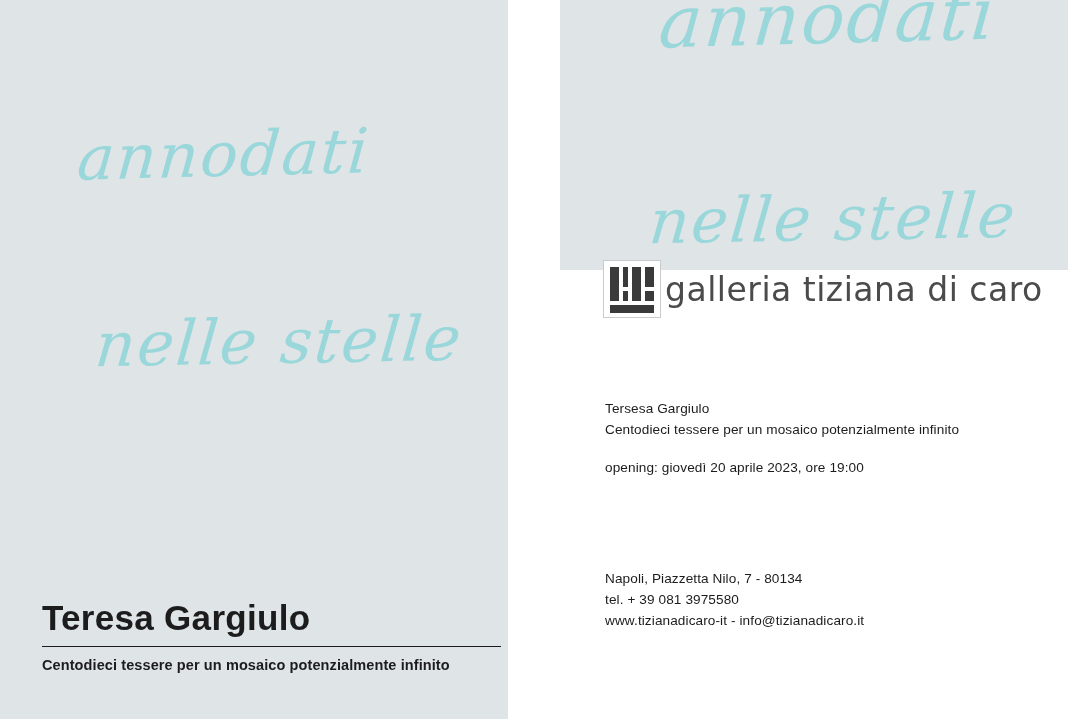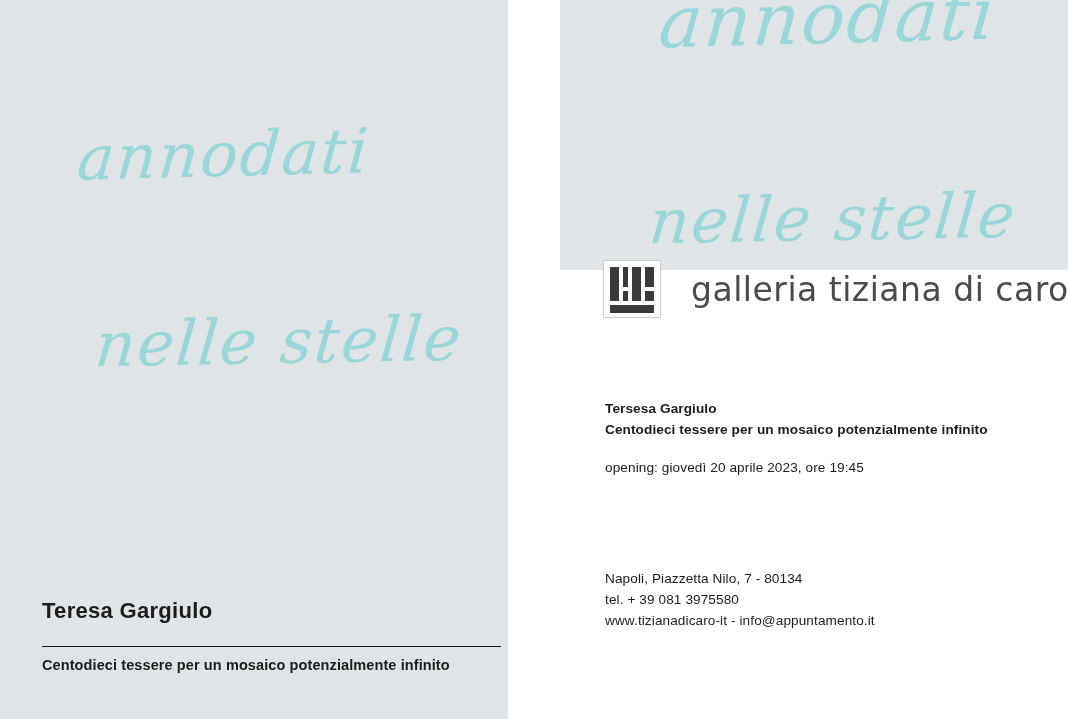--- a/index.html
+++ b/index.html
@@ -44,21 +44,21 @@
     position: absolute;
     left: 96px;
     top: 305px;
     font-size: 62px;
     transform: skewX(-6deg) rotate(-1deg);
   }
   .artist-name {
     position: absolute;
     left: 42px;
     top: 598px;
-    font-size: 22px;
+    font-size: 35px;
     font-weight: 700;
     color: #1c1c1c;
     letter-spacing: 0.3px;
   }
   .artist-rule {
     position: absolute;
     left: 42px;
     top: 646px;
     width: 459px;
     height: 1px;
@@ -121,42 +121,42 @@
     border: 1px solid #c9cccd;
     box-sizing: border-box;
     position: relative;
     flex: none;
   }
   .logo-mark .bar {
     position: absolute;
     background: #3a3a3a;
   }
   .gallery-name {
-    margin-left: 30px;
+    margin-left: 4px;
     font-size: 33px;
     color: #4b4b4b;
     font-weight: 400;
     letter-spacing: 0.5px;
     font-family: "DejaVu Sans", sans-serif;
     white-space: nowrap;
   }
 
   .info-block {
     position: absolute;
     left: 45px;
     top: 398px;
     width: 450px;
     color: #1c1c1c;
   }
   .info-line {
     font-size: 13.6px;
     line-height: 21px;
     letter-spacing: 0.1px;
   }
-  .info-line.bold { font-weight: 700; }
+  .info-line.bold { font-weight: 400; }
   .info-group { margin-bottom: 17px; }
   .contact-block {
     position: absolute;
     left: 45px;
     top: 568px;
     width: 450px;
     color: #1c1c1c;
   }
 </style>
 </head>
@@ -189,22 +189,22 @@
     </div>
     <div class="gallery-name">galleria tiziana di caro</div>
   </div>
 
   <div class="info-block">
     <div class="info-group">
       <div class="info-line bold">Tersesa Gargiulo</div>
       <div class="info-line bold">Centodieci tessere per un mosaico potenzialmente infinito</div>
     </div>
     <div class="info-group">
-      <div class="info-line">opening: giovedì 20 aprile 2023, ore 19:45</div>
+      <div class="info-line">opening: giovedì 20 aprile 2023, ore 19:00</div>
     </div>
   </div>
 
   <div class="contact-block">
     <div class="info-line">Napoli, Piazzetta Nilo, 7 - 80134</div>
     <div class="info-line">tel. + 39 081 3975580</div>
-    <div class="info-line">www.tizianadicaro-it - info@appuntamento.it</div>
+    <div class="info-line">www.tizianadicaro-it - info@tizianadicaro.it</div>
   </div>
 </div>
 
 </body></html>

